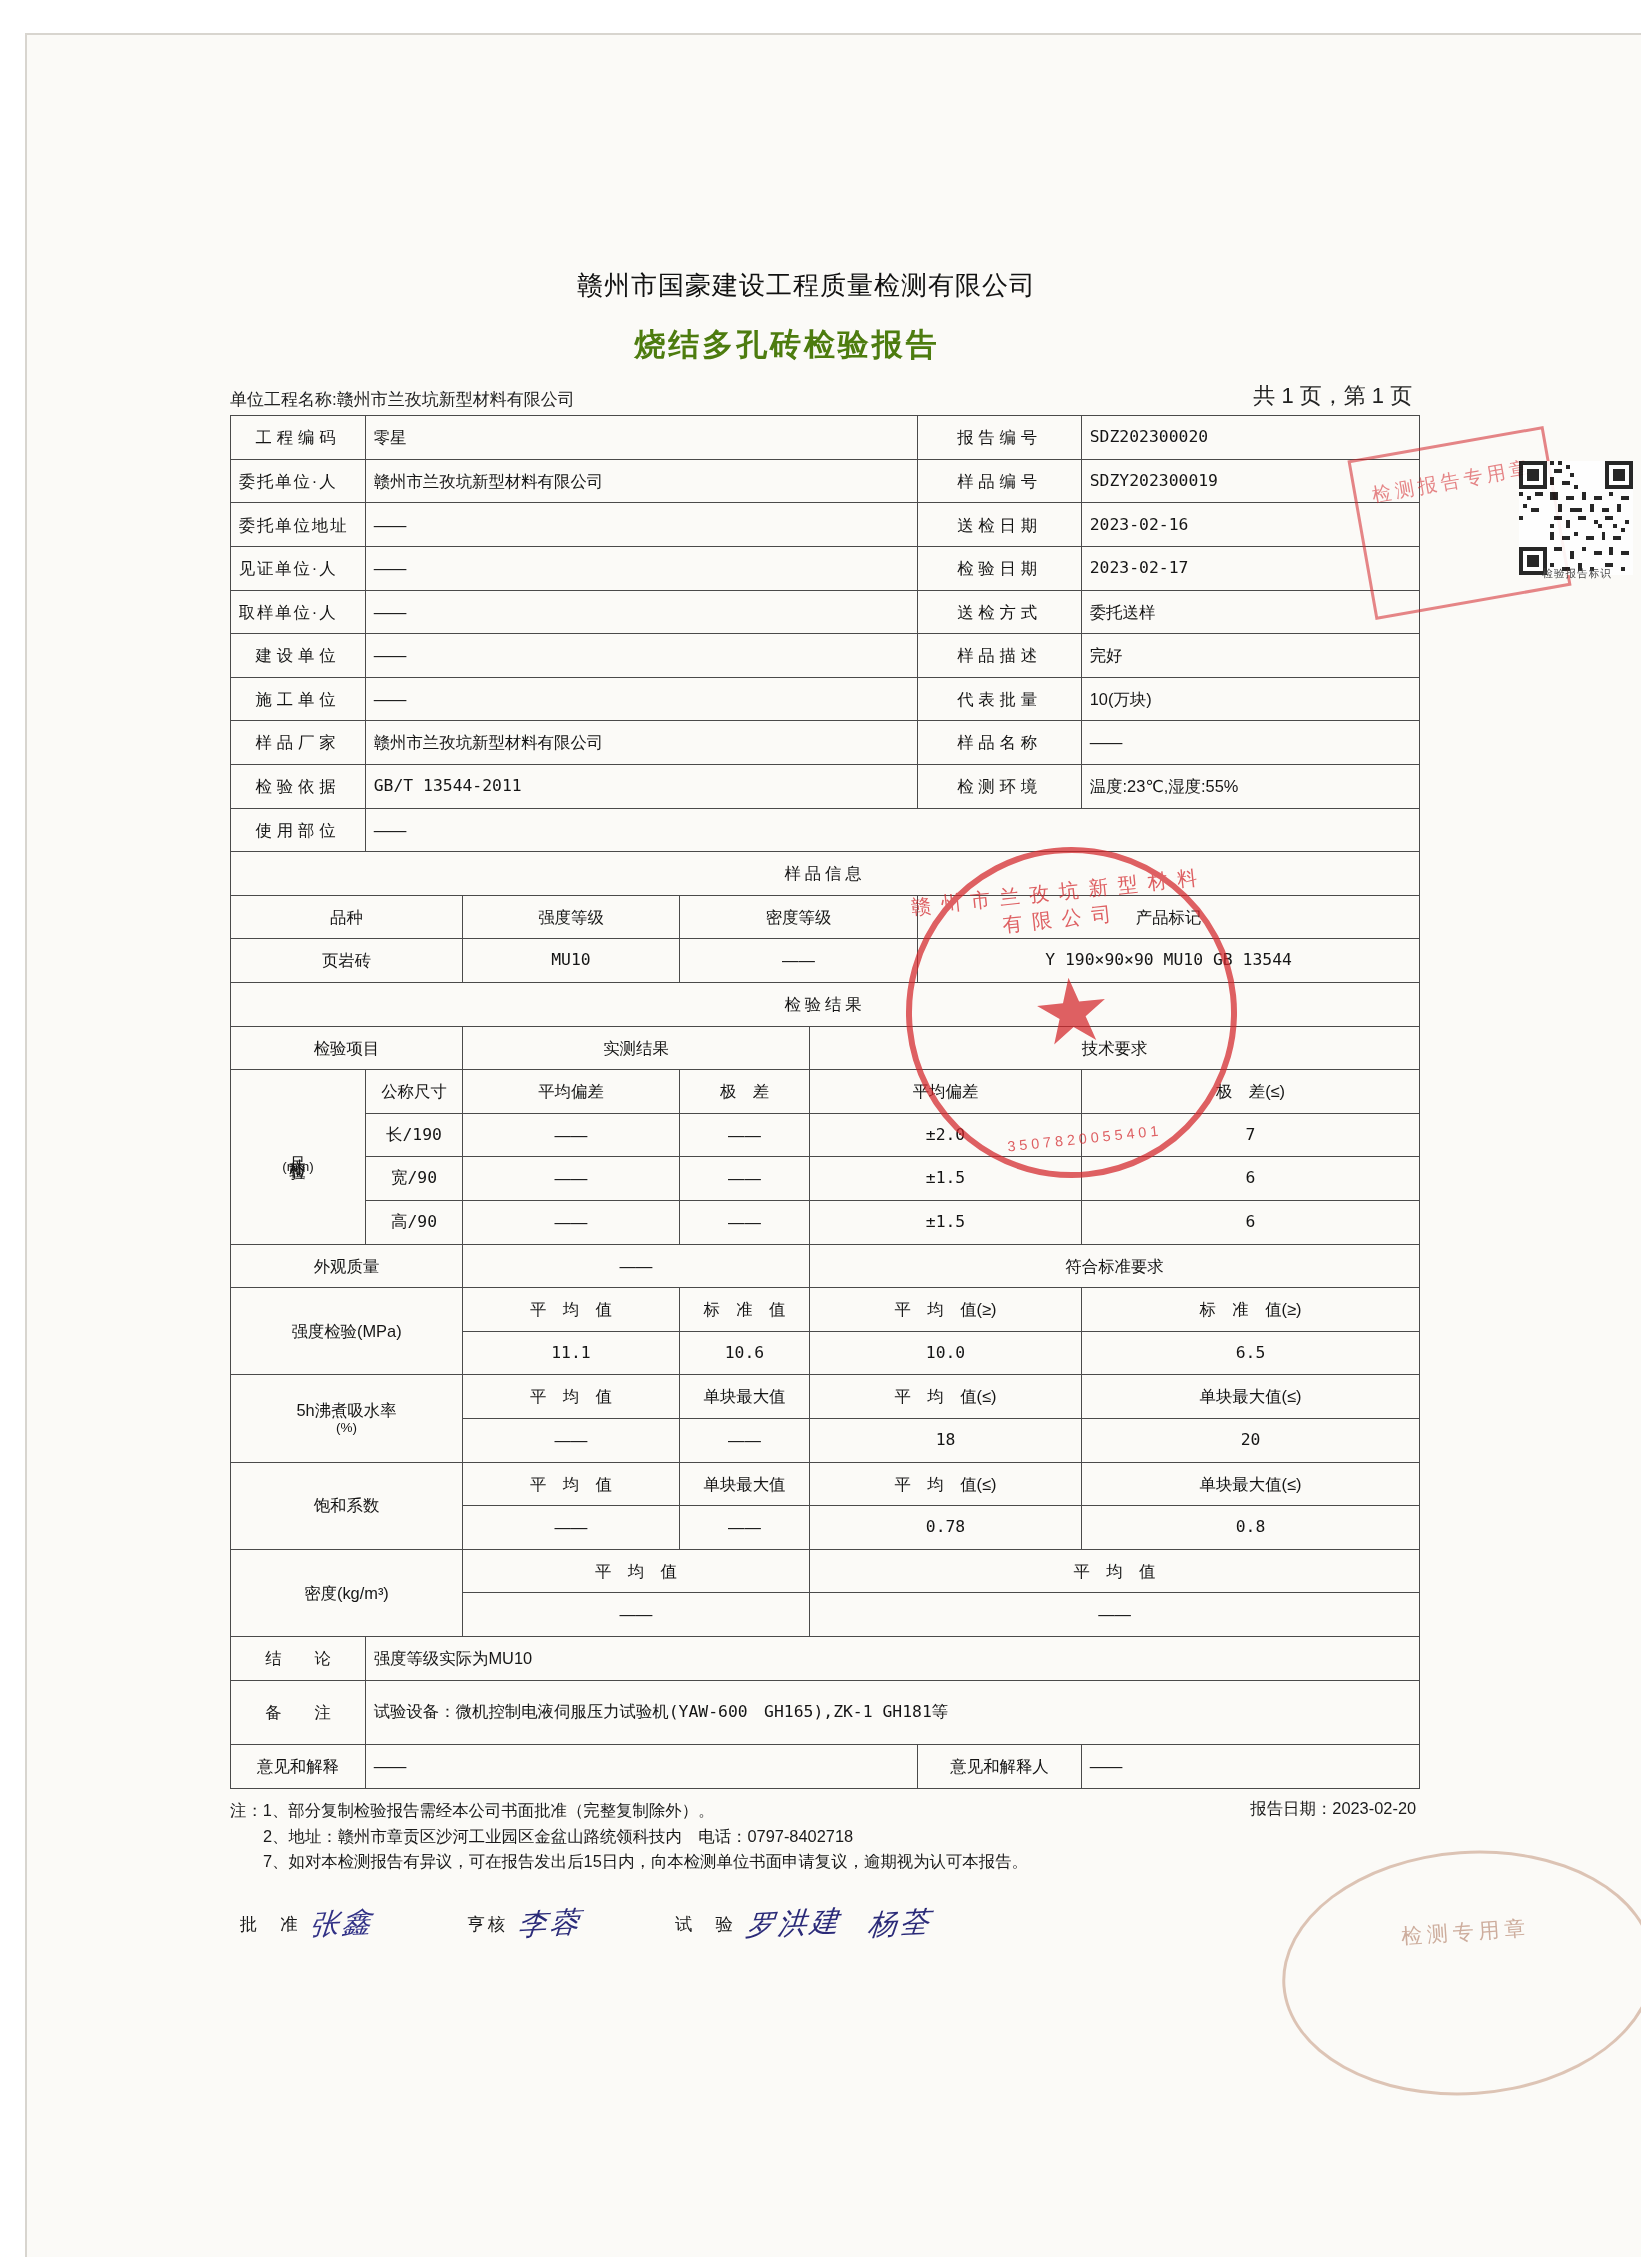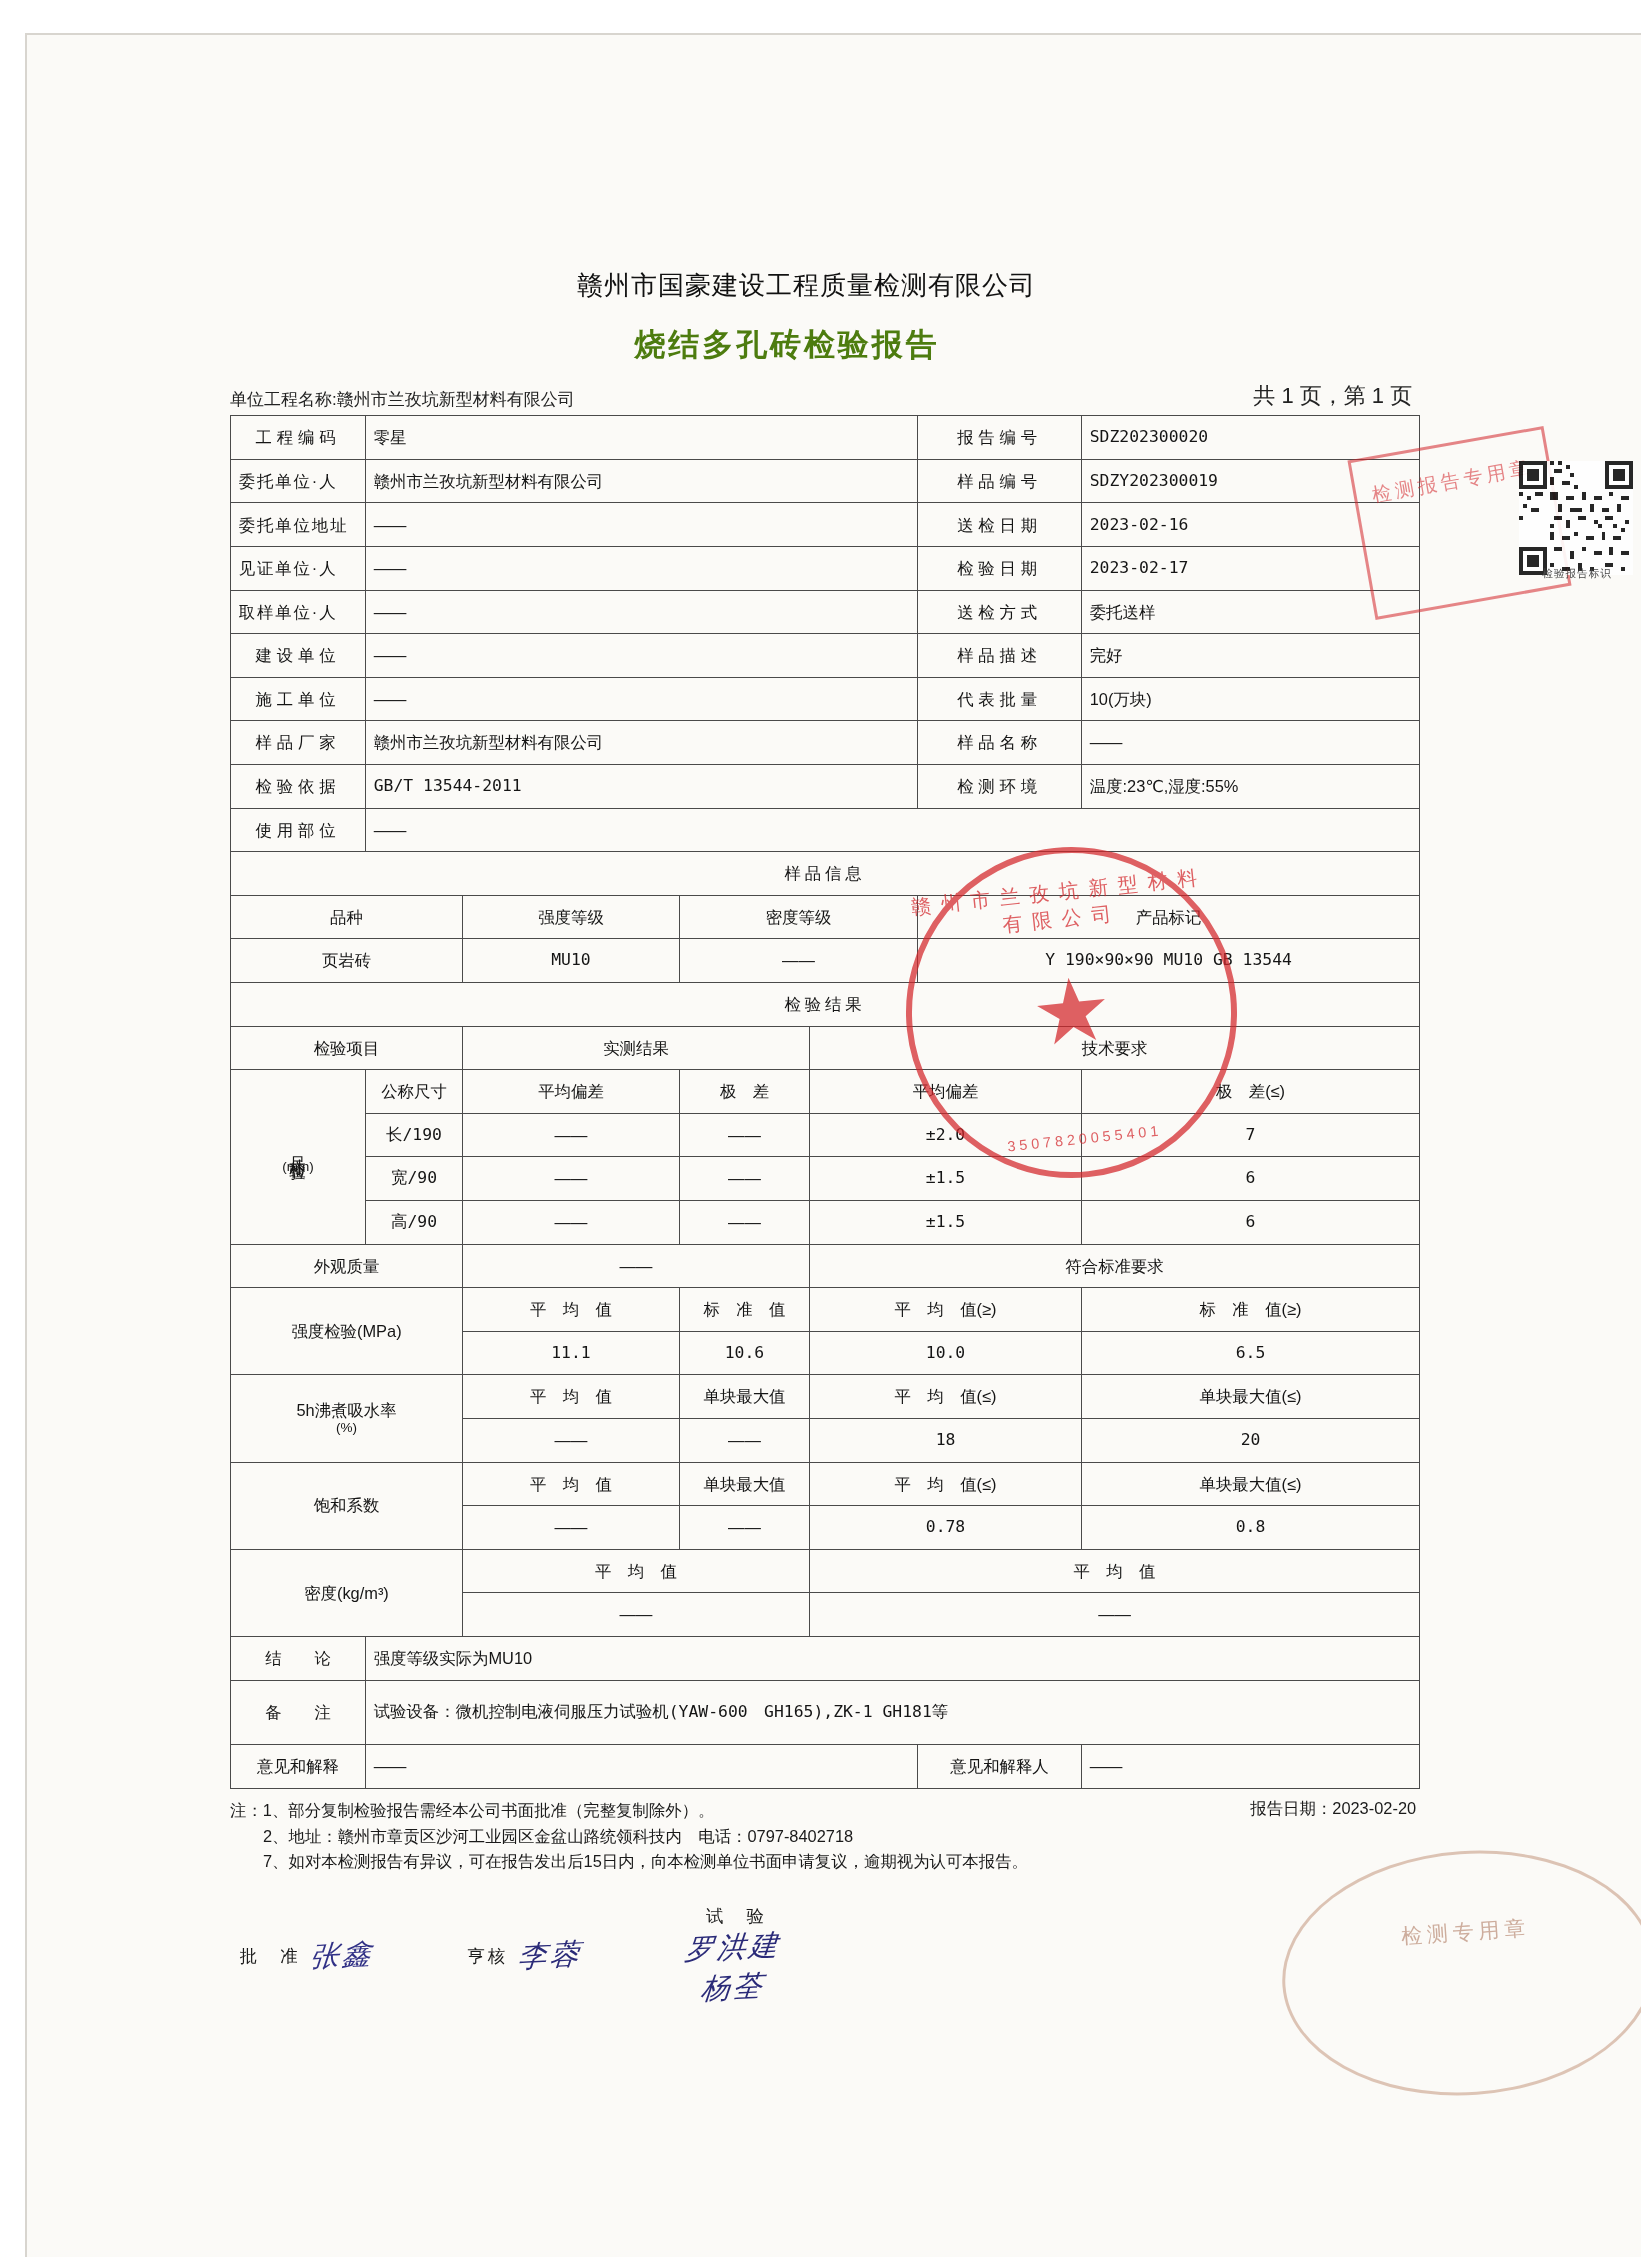--- a/index.html
+++ b/index.html
@@ -417,21 +417,21 @@
 
     <div class="signrow">
       <div class="cell">
         <span>批　准</span>
         <span class="sig">张鑫</span>
       </div>
       <div class="cell" style="margin-left:68px;">
         <span>亨核</span>
         <span class="sig sig2">李蓉</span>
       </div>
-      <div class="cell" style="margin-left:68px;flex-direction:column;">
+      <div class="cell" style="margin-left:68px;">
         <span>试　验</span>
         <span class="sig sig2">罗洪建</span>
         <span class="sig sig2">杨荃</span>
       </div>
     </div>
 
     <div class="stamp-main">
       <div class="stamp-arc-top">赣州市兰孜坑新型材料有限公司</div>
       <div class="star">★</div>
       <div class="stamp-arc-bottom">3507820055401</div>

